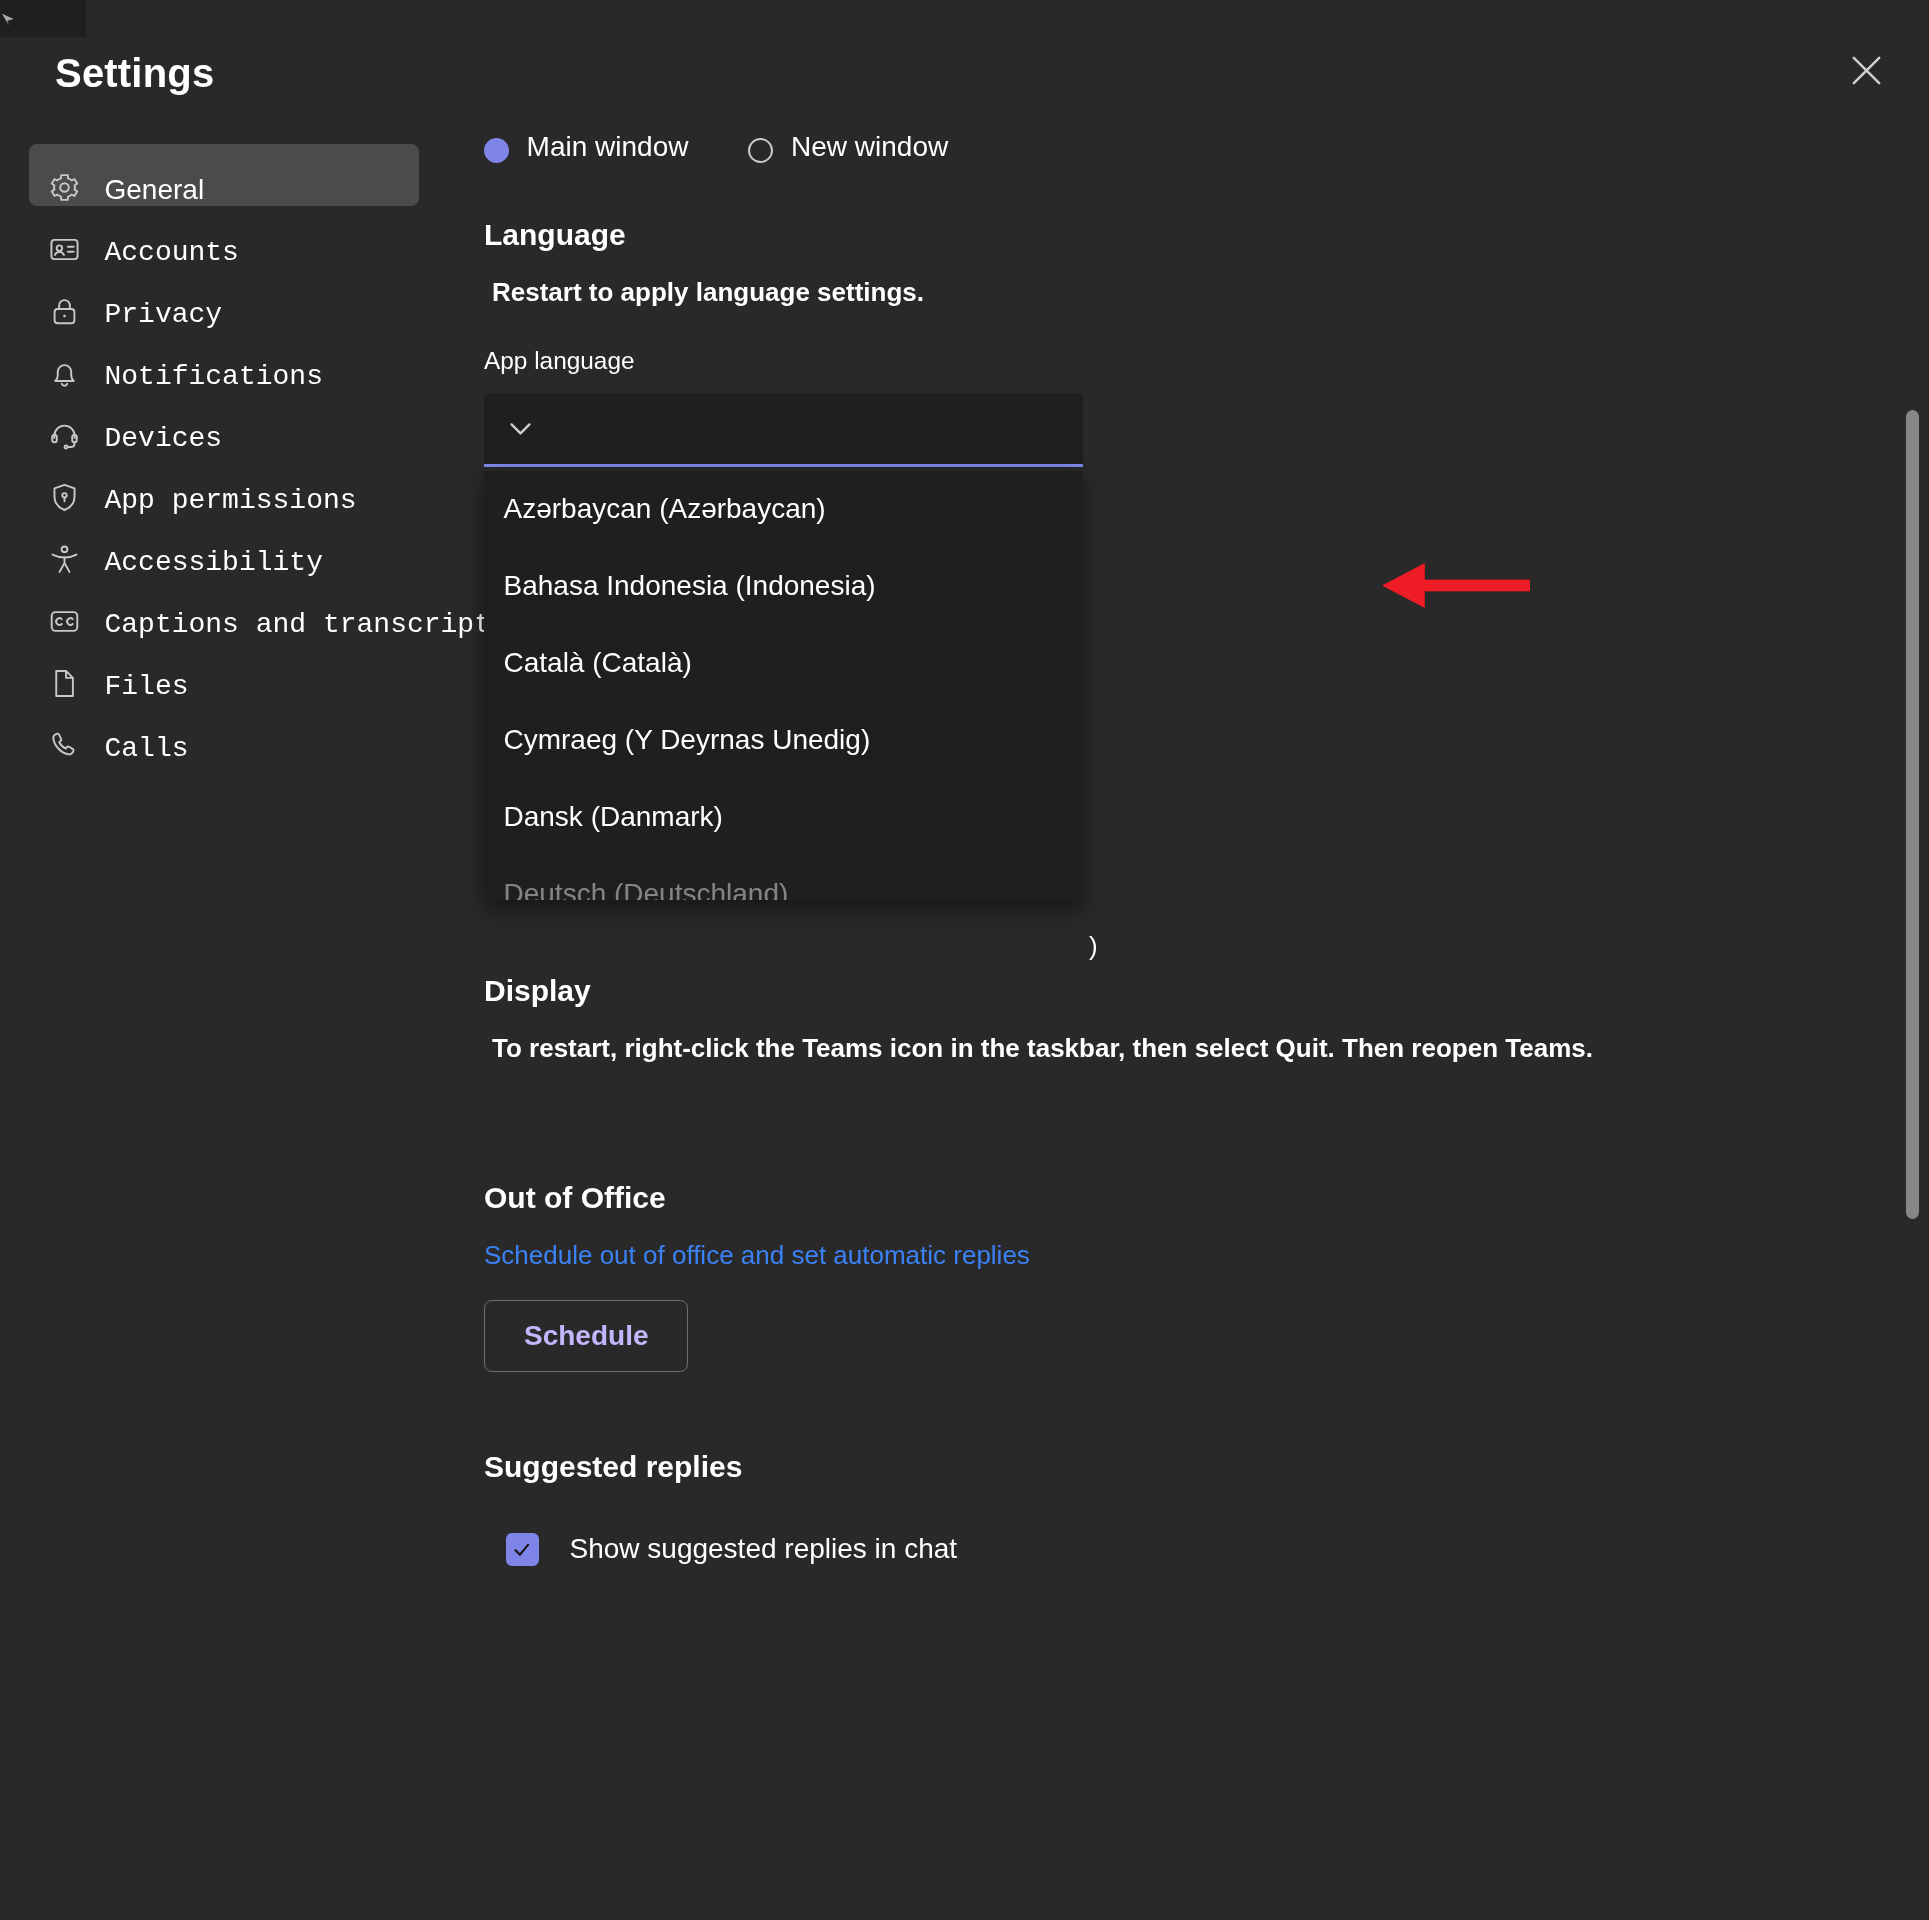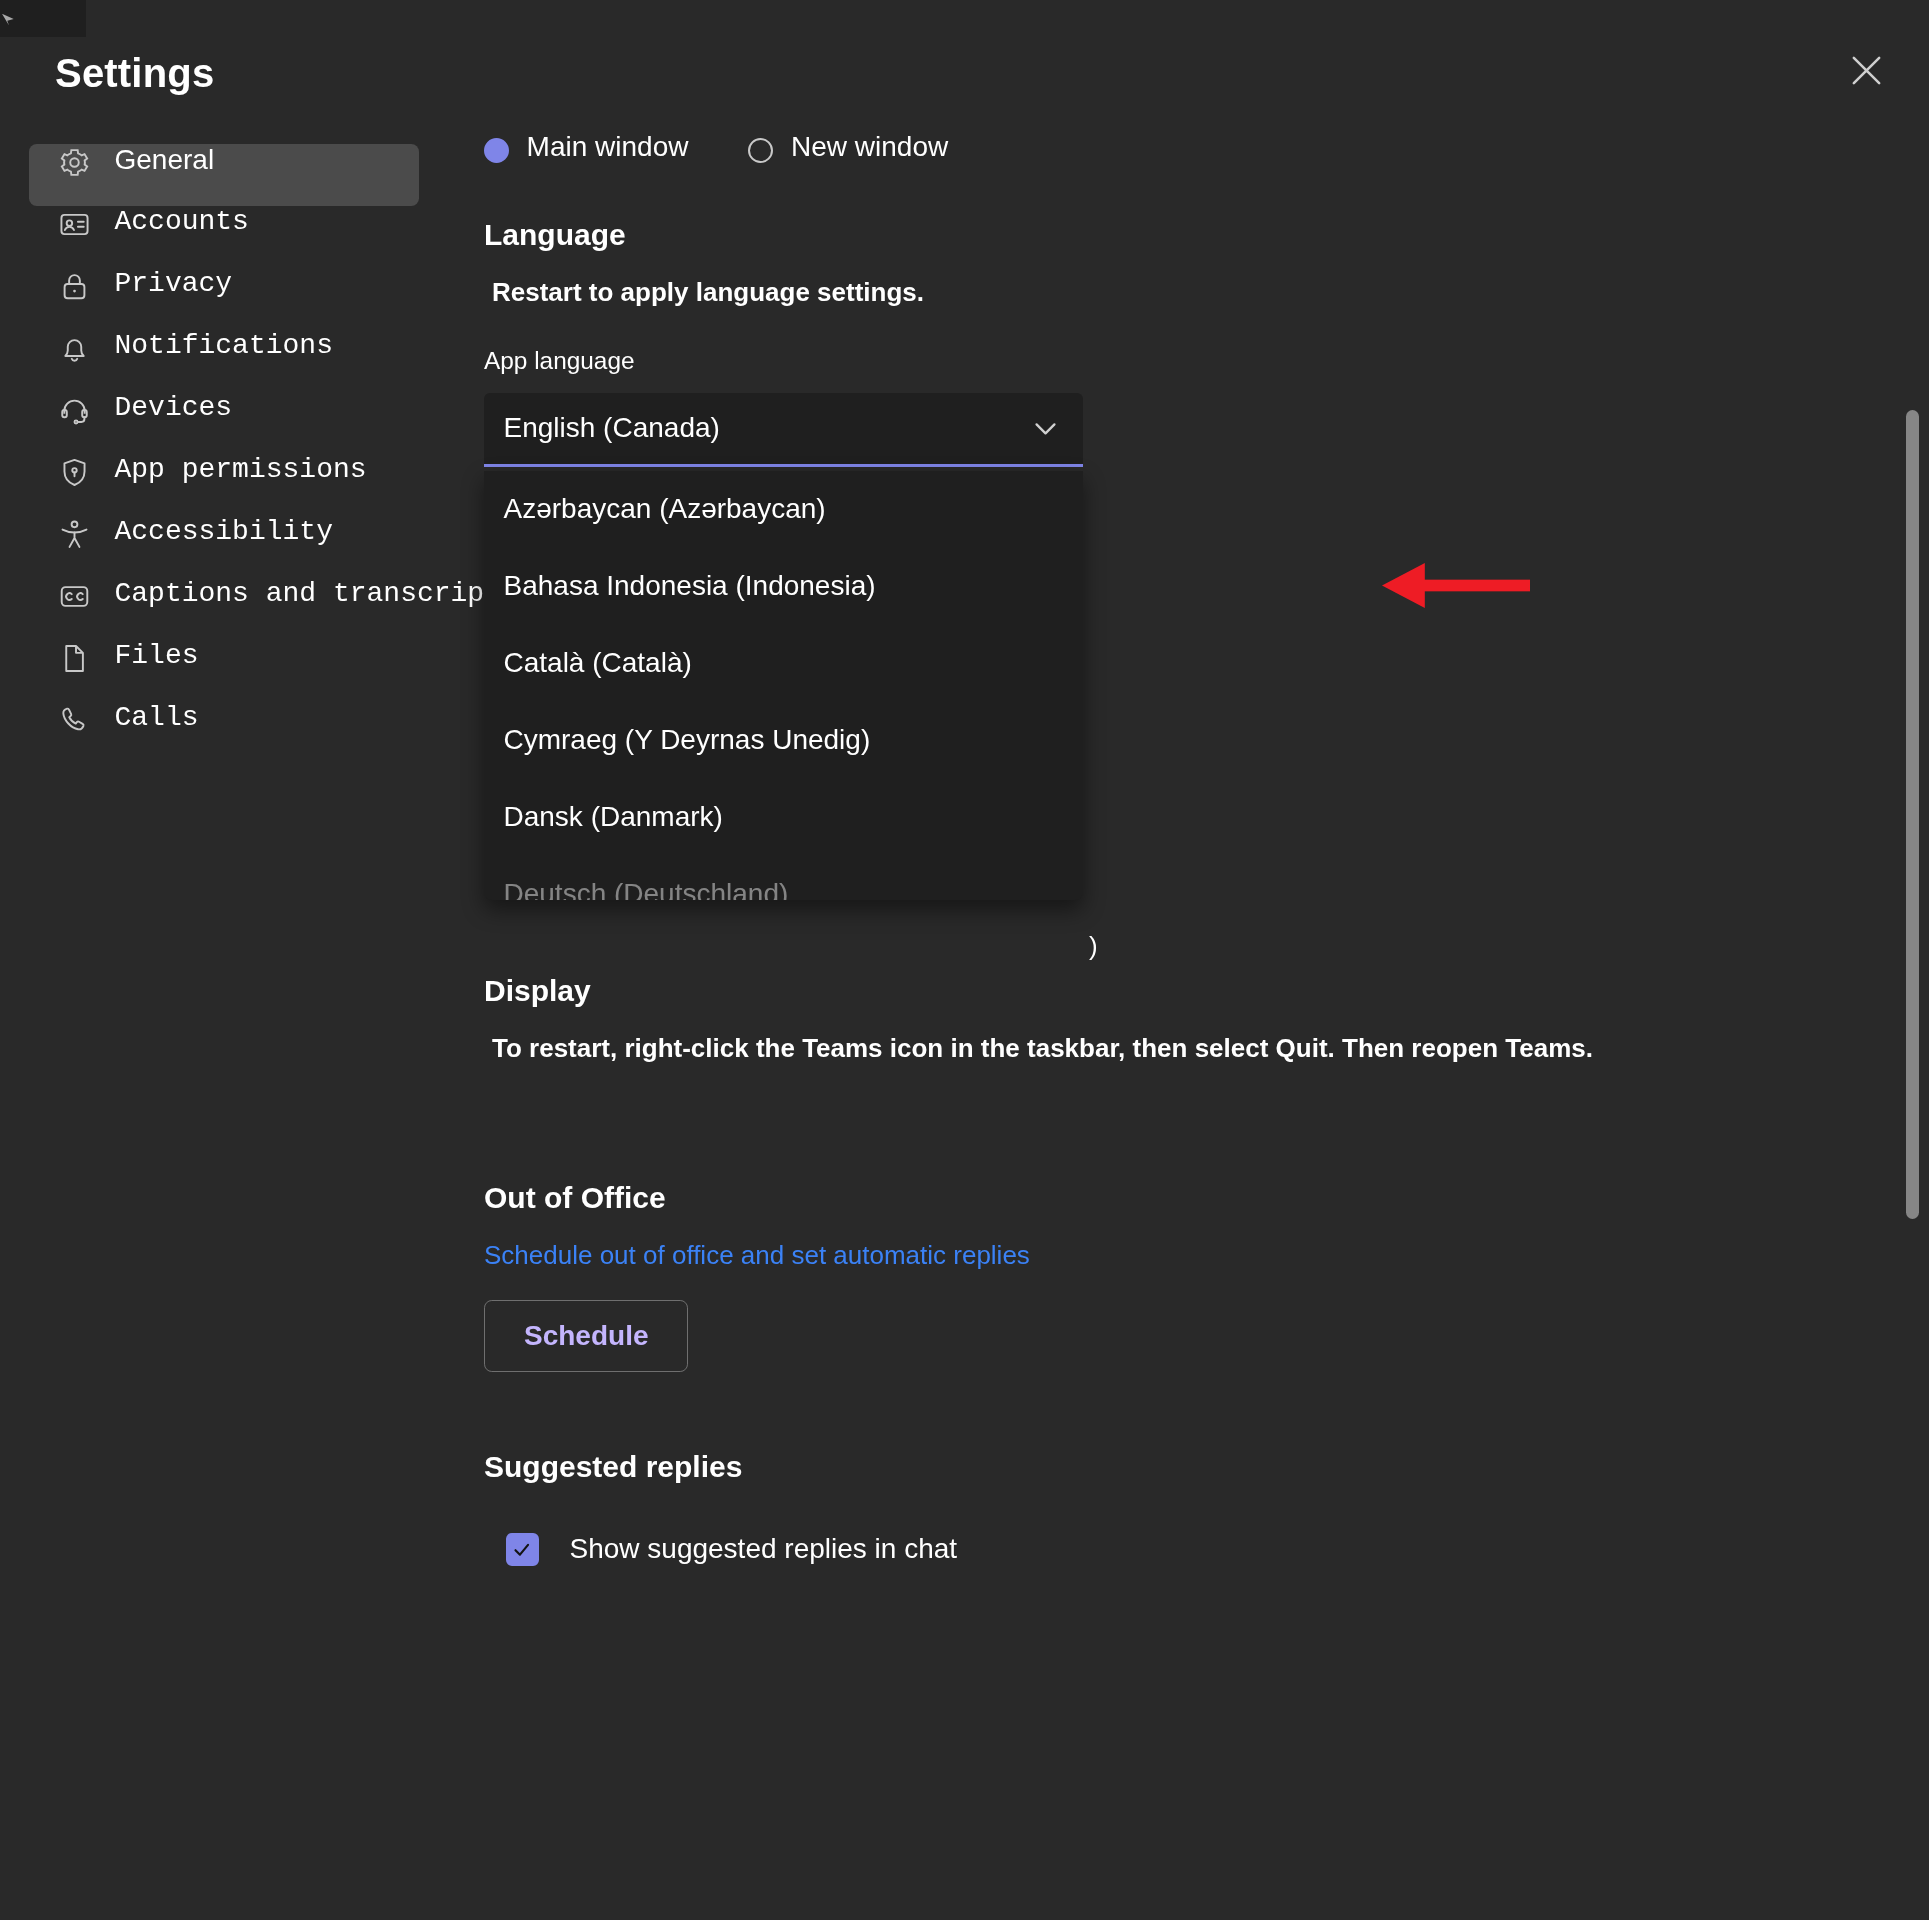--- a/index.html
+++ b/index.html
@@ -56,23 +56,23 @@
   .close-btn svg { display: block; }
 
   
   .sidebar {
     position: absolute;
     left: 29px; top: 144px;
     width: 390px;
   }
   .nav-item {
     display: flex;
-    align-items: flex-start;
+    align-items: flex-end;
     height: 62px;
-    padding-left: 27px;
+    padding-left: 17px;
     border-radius: 7.8px;
     margin-bottom: 0px;
     cursor: pointer;
     color: #ffffff;
   }
   .nav-item + .nav-item { margin-top: 0; font-family: Liberation Mono, monospace; }
   .nav-item.active { background: #4b4b4b; }
   .nav-icon {
     width: 37px; height: 37px;
     display: flex; align-items: center; justify-content: center;
@@ -422,21 +422,20 @@
     <div class="section-sub">Restart to apply language settings.</div>
 
     <div class="sp-40"></div>
     <div class="field-label">App language</div>
 
     <div class="combo-wrap">
 
       <div class="behind-text" style="left:605px;">)</div>
 
       <div class="combo">
-        <span class="combo-value">English (Canada)</span>
         <span class="combo-chevron">
           <svg width="33" height="33" viewBox="0 0 24 24" fill="none" stroke="#d0d0d0" stroke-width="1.7" stroke-linecap="round" stroke-linejoin="round">
             <path d="M5.5 9 L12 15.5 L18.5 9"></path>
           </svg>
         </span>
       </div>
 
       <div class="dropdown">
         <div class="dd-item">Azərbaycan (Azərbaycan)</div>
         <div class="dd-item">Bahasa Indonesia (Indonesia)</div>

